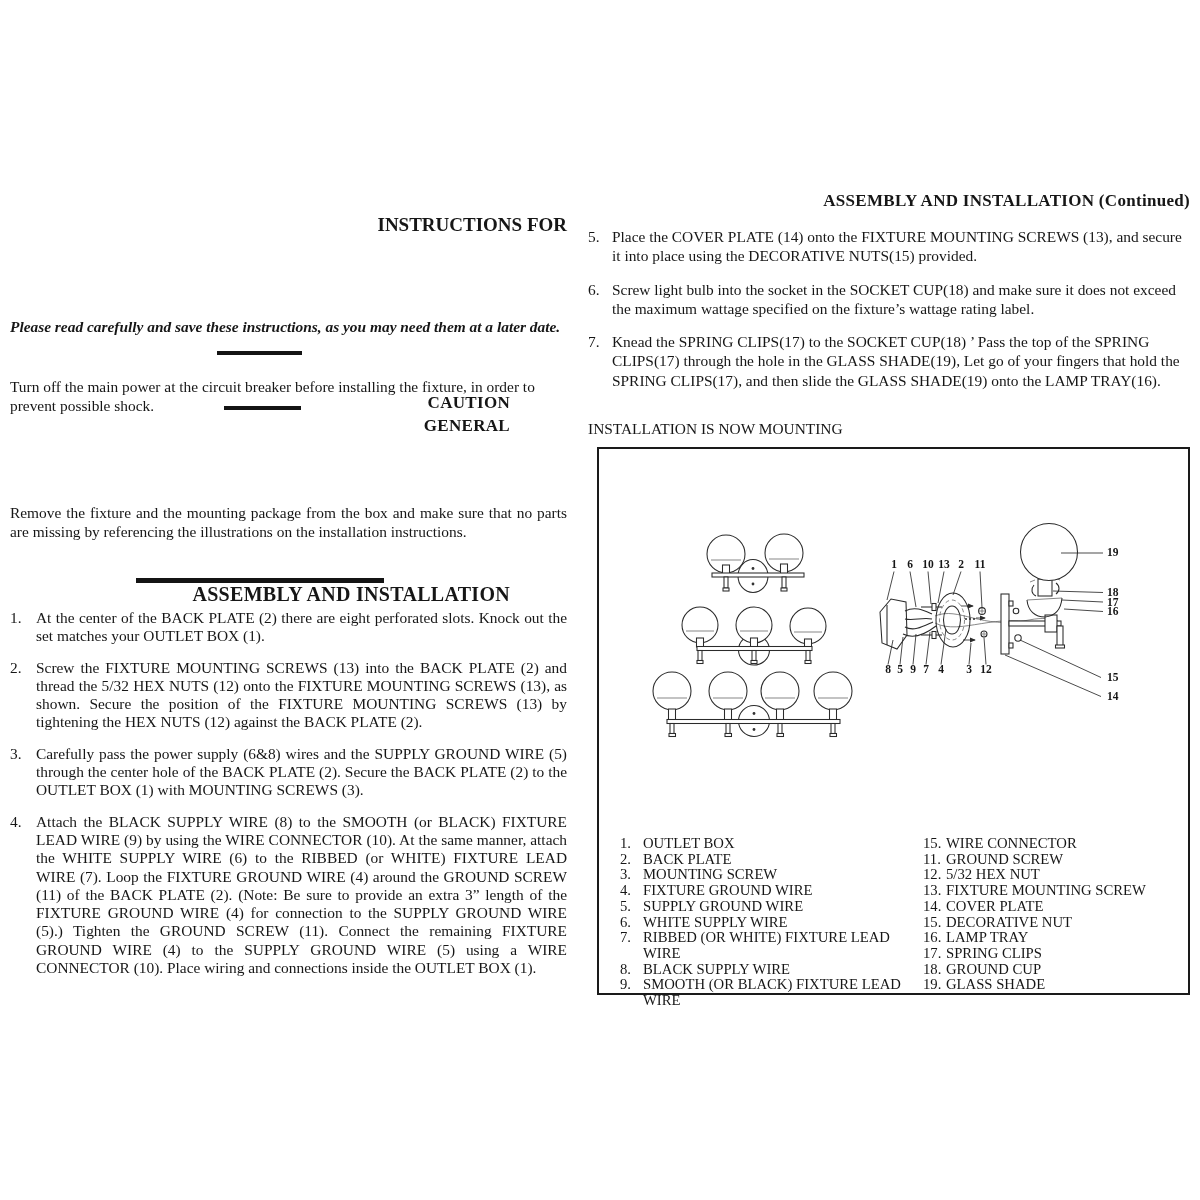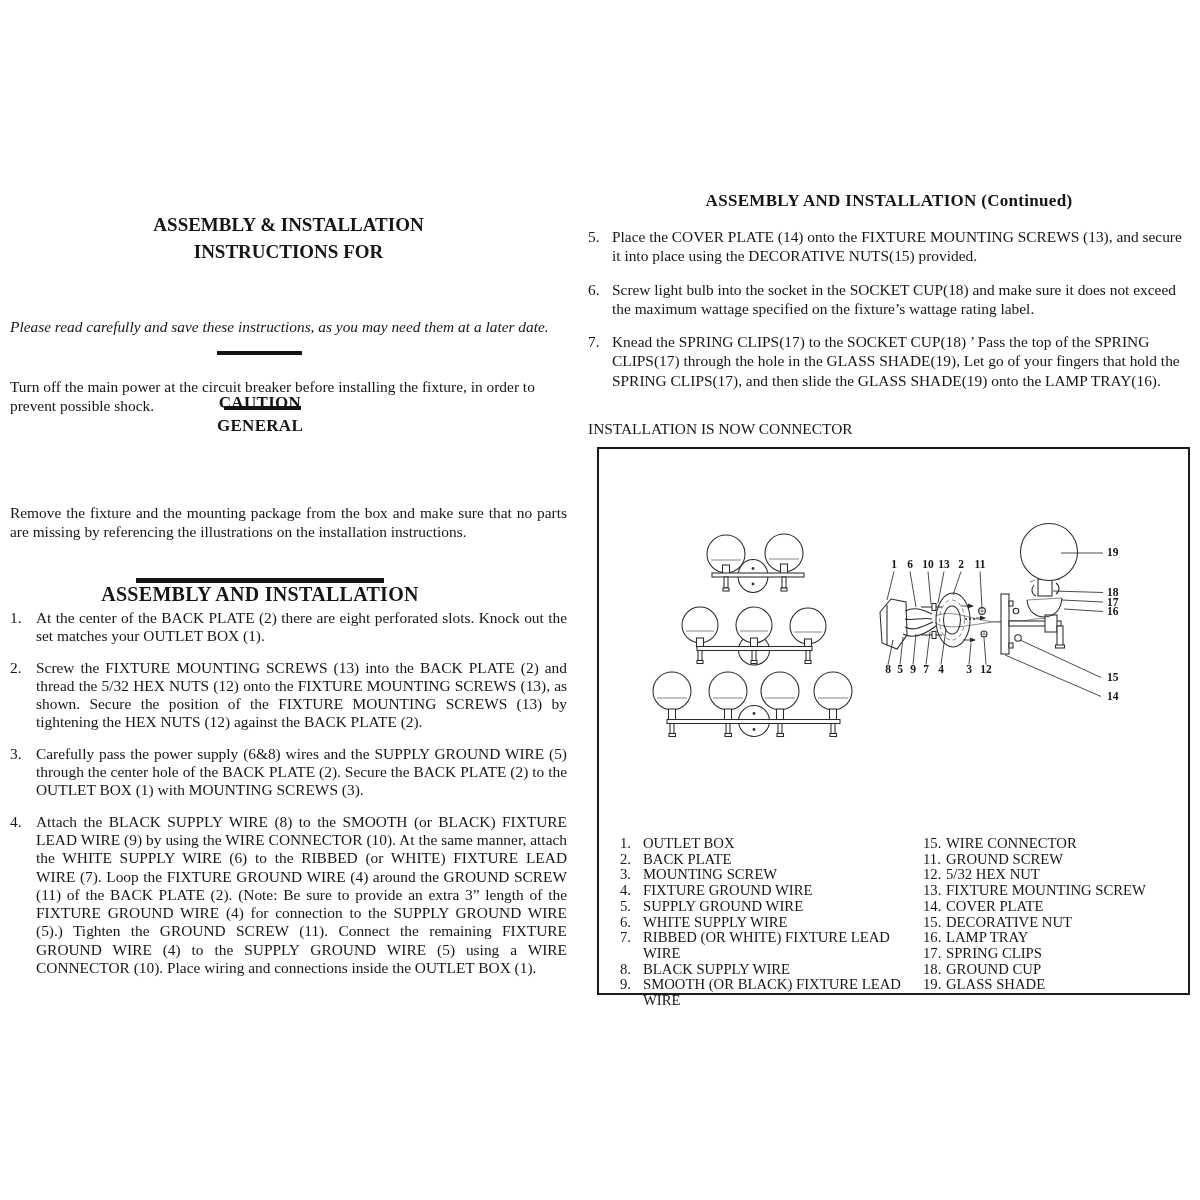--- a/index.html
+++ b/index.html
@@ -1,20 +1,20 @@
 <!DOCTYPE html>
 <html><head>
 <meta charset="utf-8">
 <style>
   html,body{margin:0;padding:0;background:#fff;}
   #page{position:relative;width:1200px;height:1200px;background:#fff;overflow:hidden;
         font-family:"Liberation Serif", serif;color:#161616;}
   .abs{position:absolute;}
   .bar{background:#141414;}
-  .ctr{text-align:center;}
+  .ctr{text-align:right;}
   .it{font-style:italic;}
   .body-t{font-size:15.4px;line-height:19px;}
   .just{text-align:justify;}
   #title-left{font-size:19px;line-height:27px;font-weight:bold;}
   .head{font-size:17px;font-weight:bold;letter-spacing:.3px;}
   
   .step{position:relative;padding-left:26px;font-size:15.4px;line-height:18.3px;
         text-align:justify;margin-bottom:13px;}
   .step:last-child{margin-bottom:0;}
   .step .n{position:absolute;left:0;top:0;}
@@ -34,25 +34,24 @@
   .thin{stroke:#555;fill:none;stroke-width:.7;}
   .lead{stroke:#2b2b2b;fill:none;stroke-width:.85;}
   .callout{font-family:"Liberation Serif",serif;font-size:11.5px;font-weight:bold;fill:#161616;}
 </style>
 </head>
 <body>
 
 <div id="page">
 
   <div class="abs ctr" id="title-left" style="left:10px;top:211px;width:557px;">
-    <div>ASSEMBLY &amp; INSTALLATION</div>
     <div>INSTRUCTIONS FOR</div>
   </div>
 
-  <div class="abs body-t it" style="left:10px;top:317px;width:557px;">Please read carefully and save these instructions, as you may need them at a later date.</div>
+  <div class="abs body-t it" style="left:10px;top:317px;width:557px;font-weight:bold;">Please read carefully and save these instructions, as you may need them at a later date.</div>
 
   <div class="abs bar" style="left:217px;top:351px;width:85px;height:4px;"></div>
   <div class="abs ctr head" style="left:10px;top:356px;width:500px;margin-top:37px;">CAUTION</div>
   <div class="abs body-t" style="left:10px;top:377px;width:557px;">Turn off the main power at the circuit breaker before installing the fixture, in order to prevent possible shock.</div>
 
   <div class="abs bar" style="left:224px;top:406px;width:77px;height:4px;"></div>
   <div class="abs ctr head" style="left:10px;top:416px;width:500px;">GENERAL</div>
 
   <div class="abs body-t just" style="left:10px;top:503px;width:557px;">Remove the fixture and the mounting package from the box and make sure that no parts are missing by referencing the illustrations on the installation instructions.</div>
 
@@ -88,21 +87,21 @@
 
       <div class="stepr">
         <span class="n">6.</span><span>Screw light bulb into the socket in the SOCKET CUP(18) and make sure it does not exceed the maximum wattage specified on the fixture’s wattage rating label.</span>
       </div>
 
       <div class="stepr">
         <span class="n">7.</span><span>Knead the SPRING CLIPS(17) to the SOCKET CUP(18) ’ Pass the top of the SPRING CLIPS(17)  through the hole in the GLASS SHADE(19), Let go of your fingers that hold the SPRING CLIPS(17), and then slide the GLASS SHADE(19) onto the LAMP TRAY(16).</span>
       </div>
     </div>
 
-  <div class="abs body-t" style="left:588px;top:419px;">INSTALLATION IS NOW CONNECTOR</div>
+  <div class="abs body-t" style="left:588px;top:419px;">INSTALLATION IS NOW MOUNTING</div>
 
   <div class="abs" id="dbox">
 
     <svg id="dsvg" width="585" height="540" viewBox="0 0 585 540">
       <defs>
         <marker id="ah" markerWidth="7" markerHeight="6" refX="6" refY="3" orient="auto">
           <polygon points="0,0 7,3 0,6" fill="#2b2b2b"></polygon>
         </marker>
       </defs>
 

